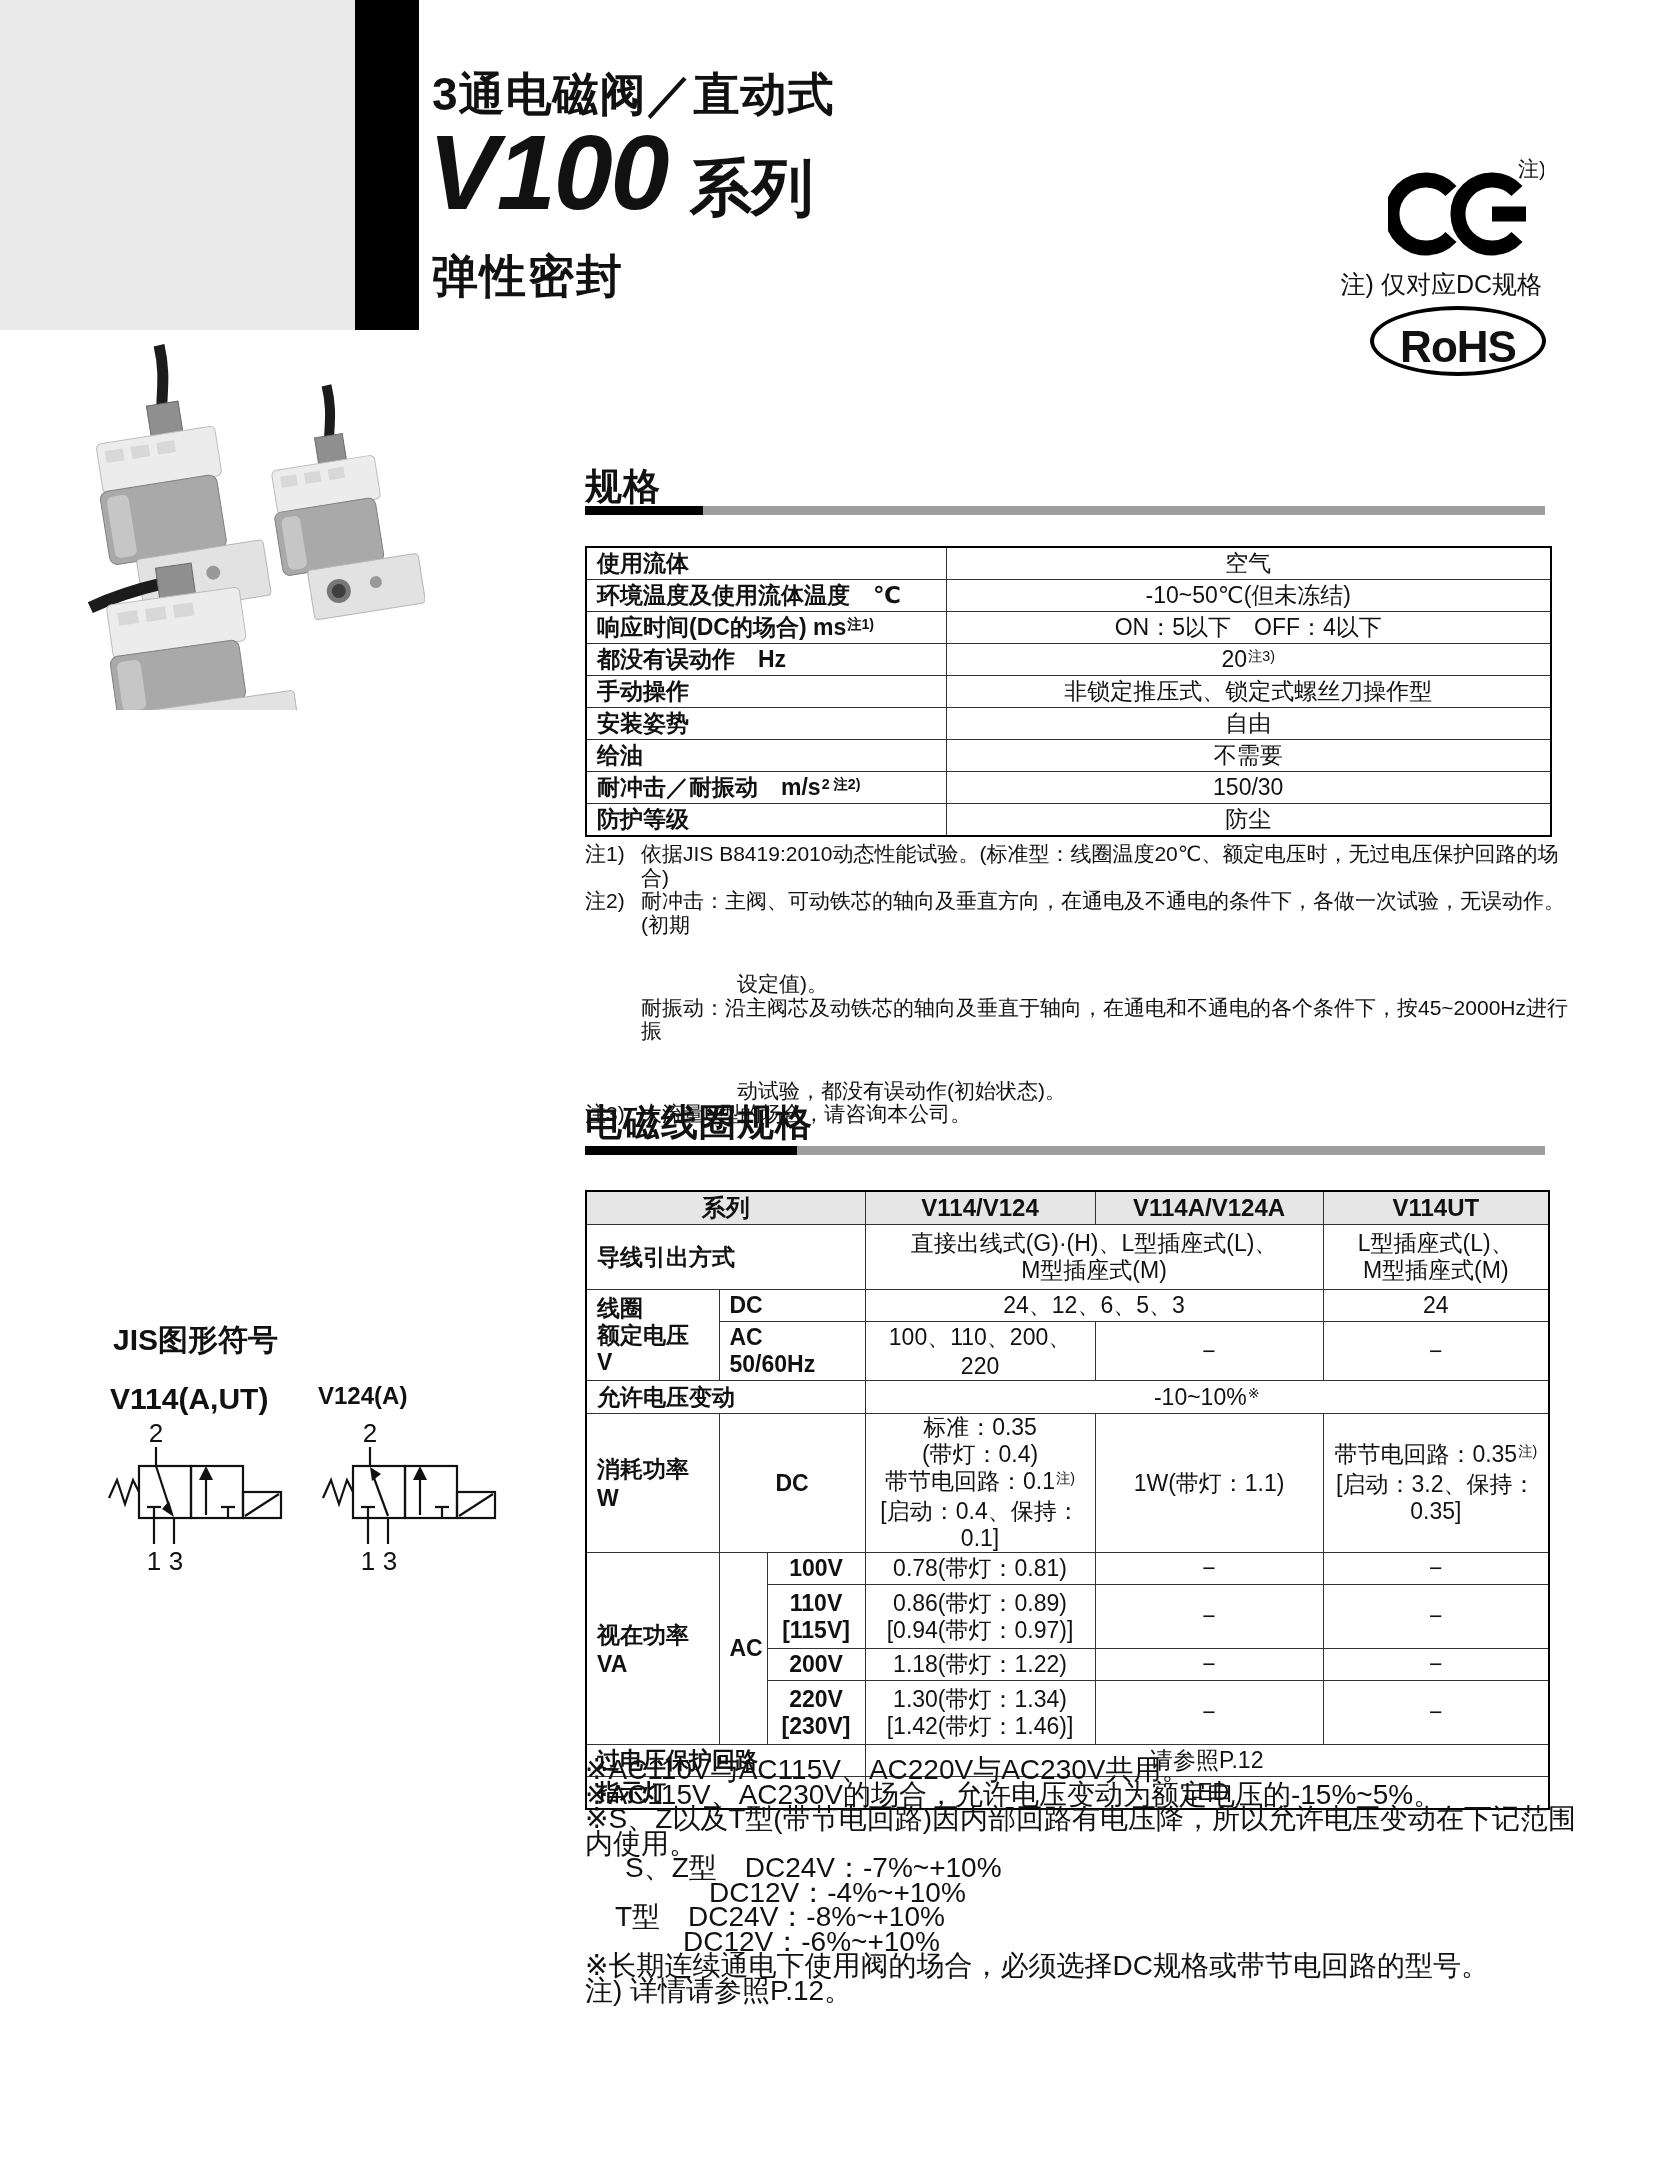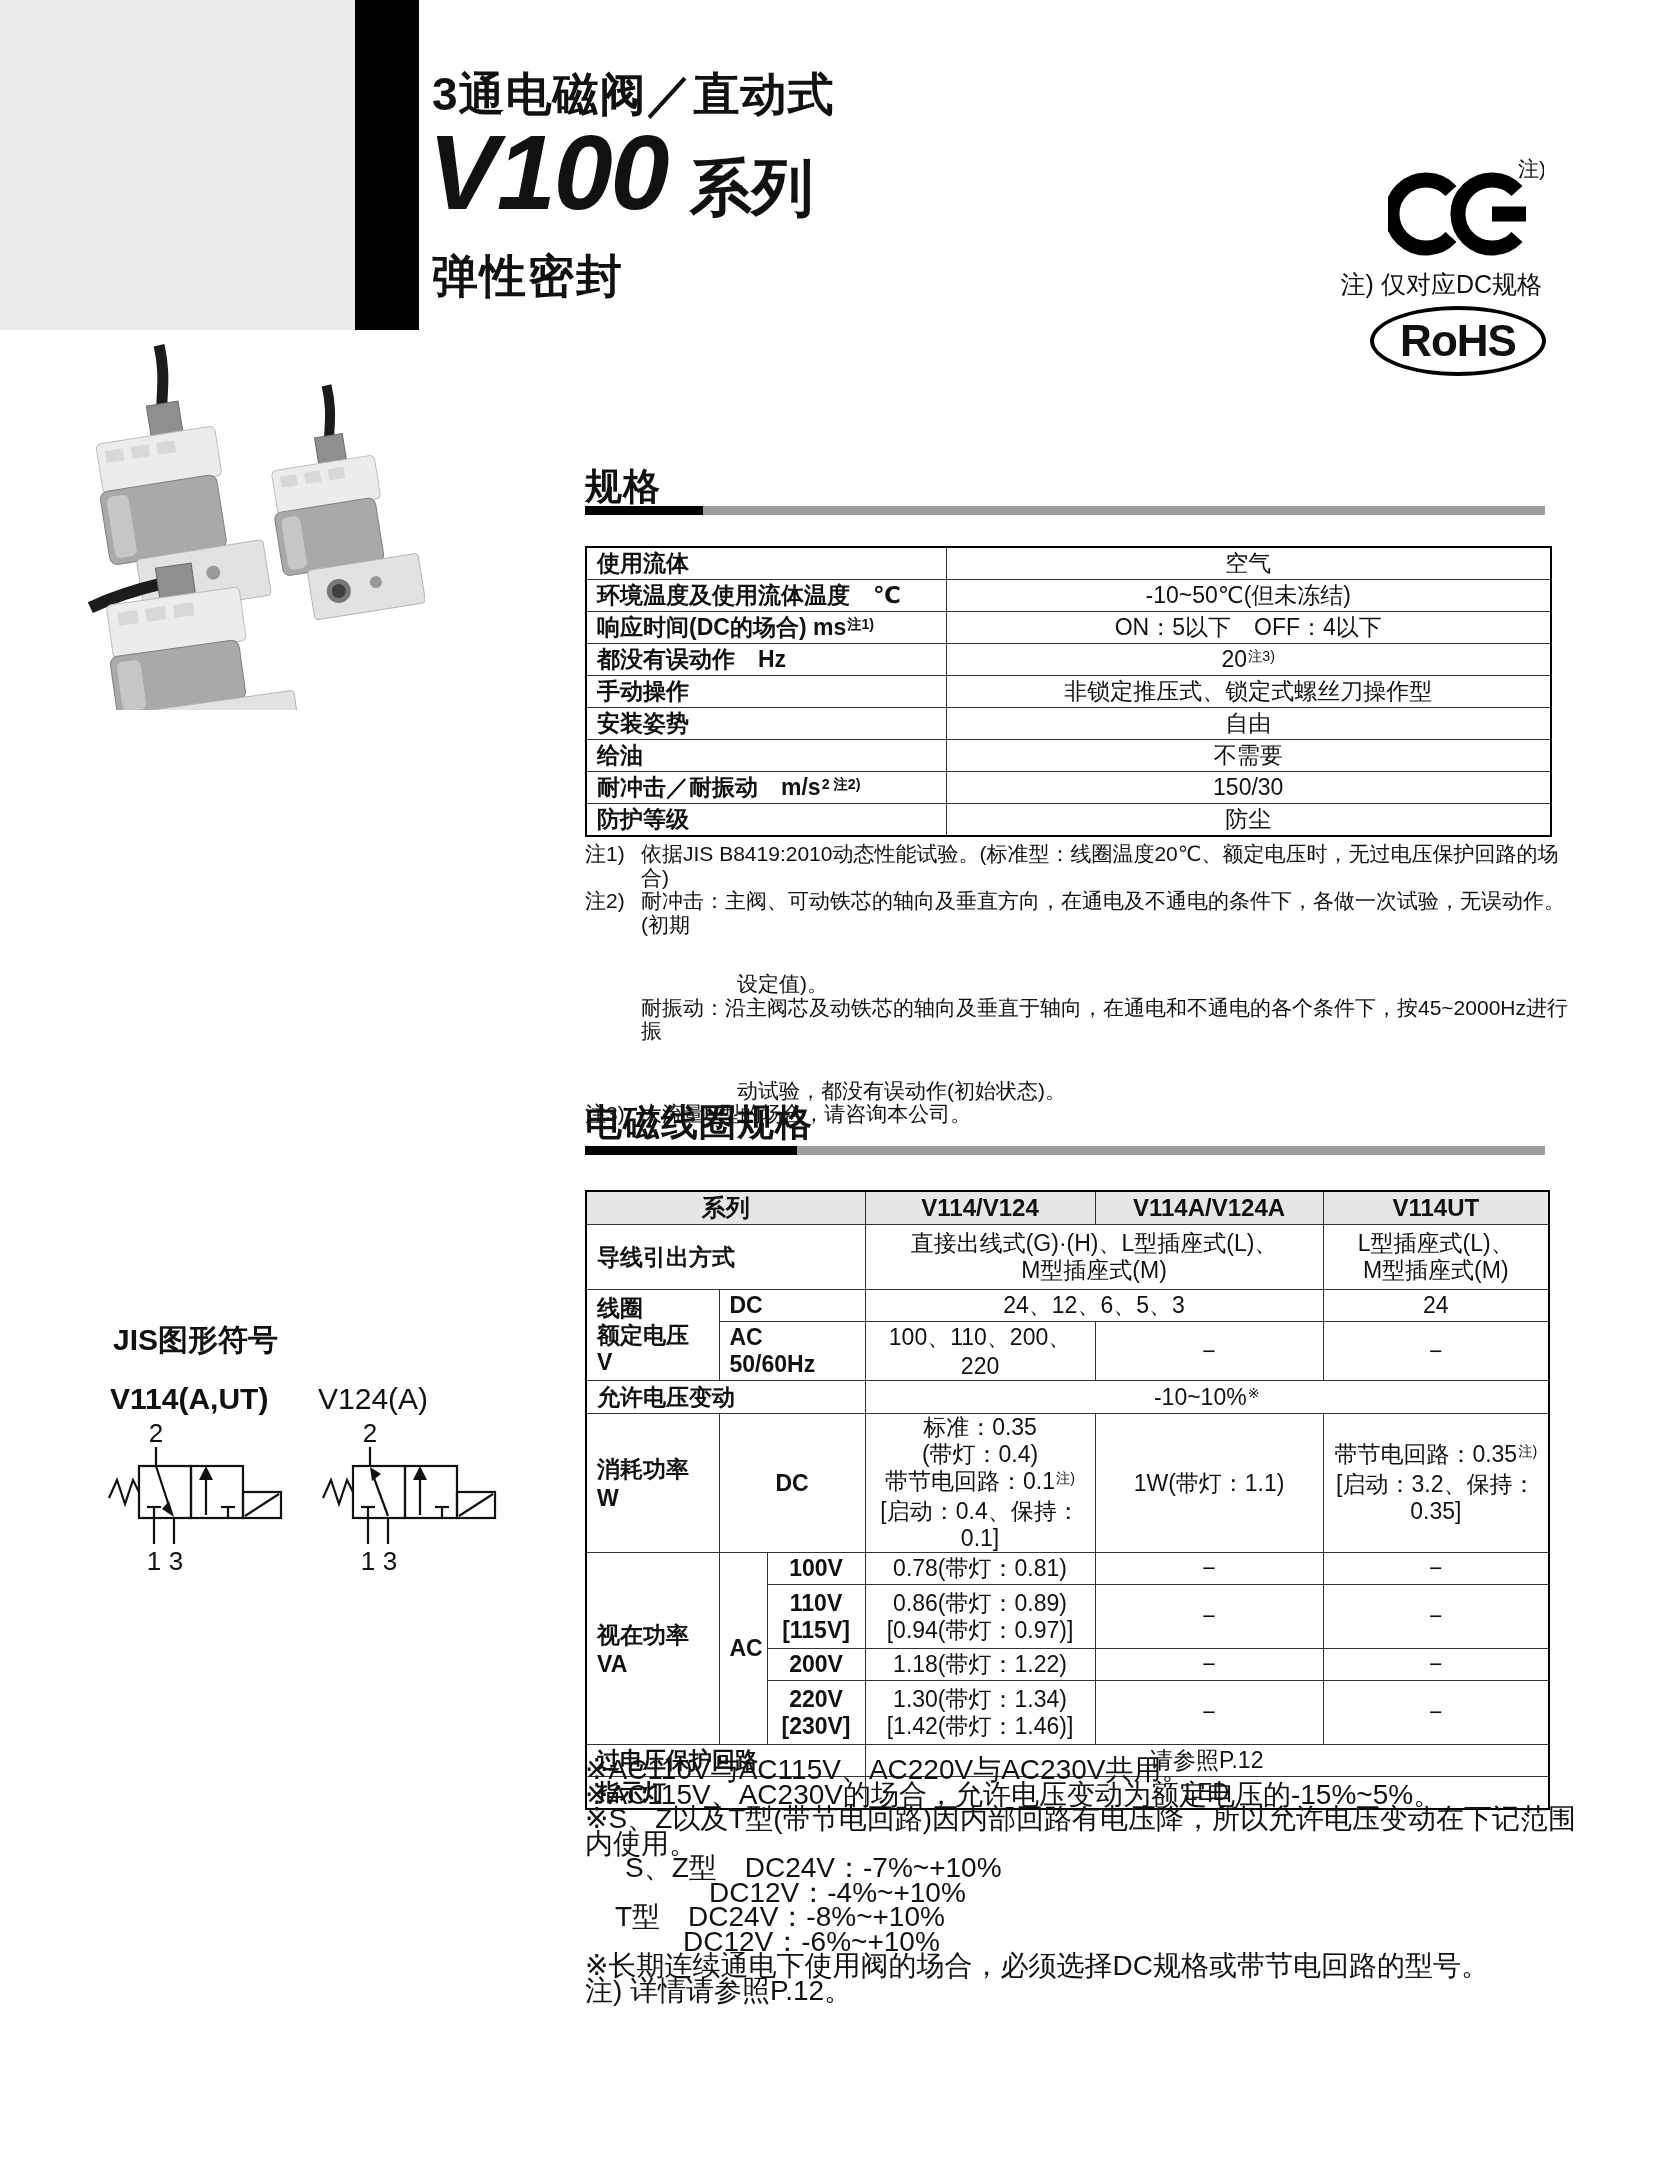--- a/index.html
+++ b/index.html
@@ -10,21 +10,21 @@
   #corner-gray{left:0;top:0;width:355px;height:330px;background:#e9e9e9;}
   #title-bar{left:355px;top:0;width:64px;height:330px;background:#000;}
   #subtitle{left:432px;top:64px;font-size:46px;font-weight:700;letter-spacing:1px;}
   #series-line{left:428px;top:112px;display:flex;align-items:baseline;}
   #series-name{font-size:106px;font-weight:800;font-style:italic;letter-spacing:-2px;}
   #series-suffix{font-size:62px;font-weight:700;margin-left:22px;}
   #seal-type{left:432px;top:246px;font-size:46px;font-weight:700;letter-spacing:2px;}
   #ce-box{left:1388px;top:156px;width:156px;height:112px;}
   #ce-caption{left:1270px;top:268px;width:272px;text-align:right;font-size:25px;}
   #rohs-badge{left:1370px;top:306px;width:168px;height:62px;border:4px solid #000;border-radius:50%;
-      display:flex;align-items:center;justify-content:center;font-size:44px;font-weight:700;letter-spacing:-1px;}
+      display:flex;align-items:flex-end;justify-content:center;font-size:44px;font-weight:700;letter-spacing:-1px;}
   
   .sec-title{font-size:37px;font-weight:700;letter-spacing:1px;}
   .sec-rule{height:9px;background:#9e9e9e;}
   .sec-rule .blk{height:9px;background:#000;}
   
   #spec-table{left:585px;top:546px;}
   table{border-collapse:collapse;table-layout:fixed;}
   .dtab{border:2px solid #000;}
   .dtab td,.dtab th{border:1px solid #333;font-size:23px;padding:0 10px;overflow:hidden;}
   #spec-table table{width:965px;}
@@ -52,21 +52,21 @@
   #coil-table .val div{line-height:27px;}
   
   #coil-notes{left:585px;top:1758px;width:1010px;font-size:28px;line-height:24.5px;}
   .f-ind-a{padding-left:40px;}
   .f-ind-b{padding-left:124px;}
   .f-ind-c{padding-left:30px;}
   .f-ind-d{padding-left:98px;}
   
   #jis-title{left:113px;top:1320px;font-size:30px;font-weight:700;text-align:right;}
   #v114-label{left:110px;top:1382px;font-size:30px;font-weight:700;}
-  #v124-label{left:318px;top:1382px;font-size:30px;font-weight:400;}
+  #v124-label{left:318px;top:1382px;font-size:24px;font-weight:700;}
   .sym{stroke:#111;stroke-width:2.2;fill:none;}
   .symf{fill:#111;stroke:none;}
   .symt{font-size:26px;fill:#111;font-weight:500;}
 </style>
 </head>
 <body>
 
 <div id="page">
 
   <div class="abs" id="corner-gray"></div>

